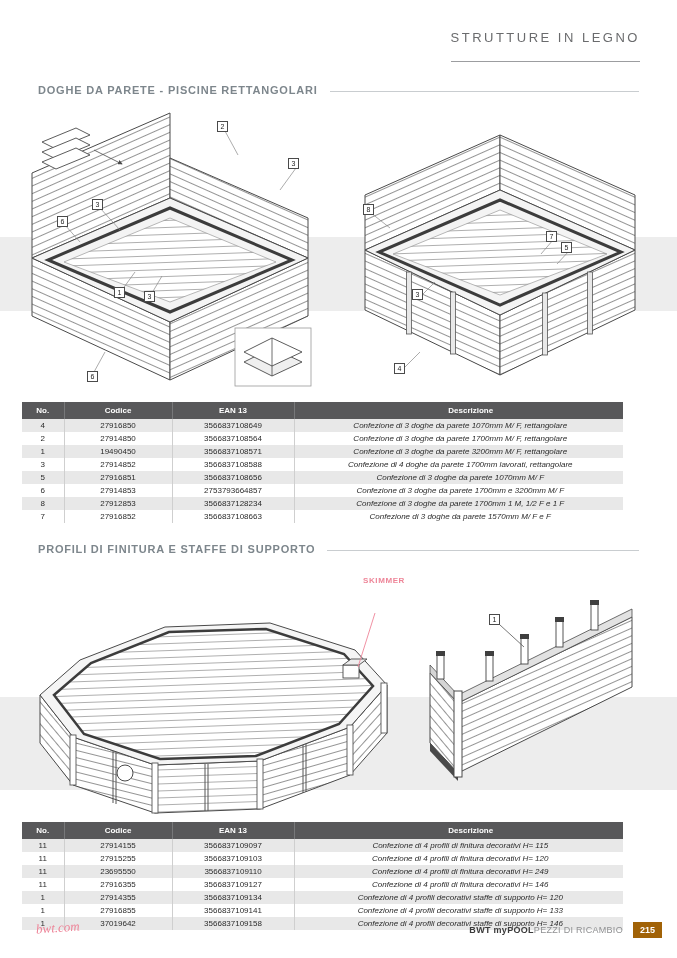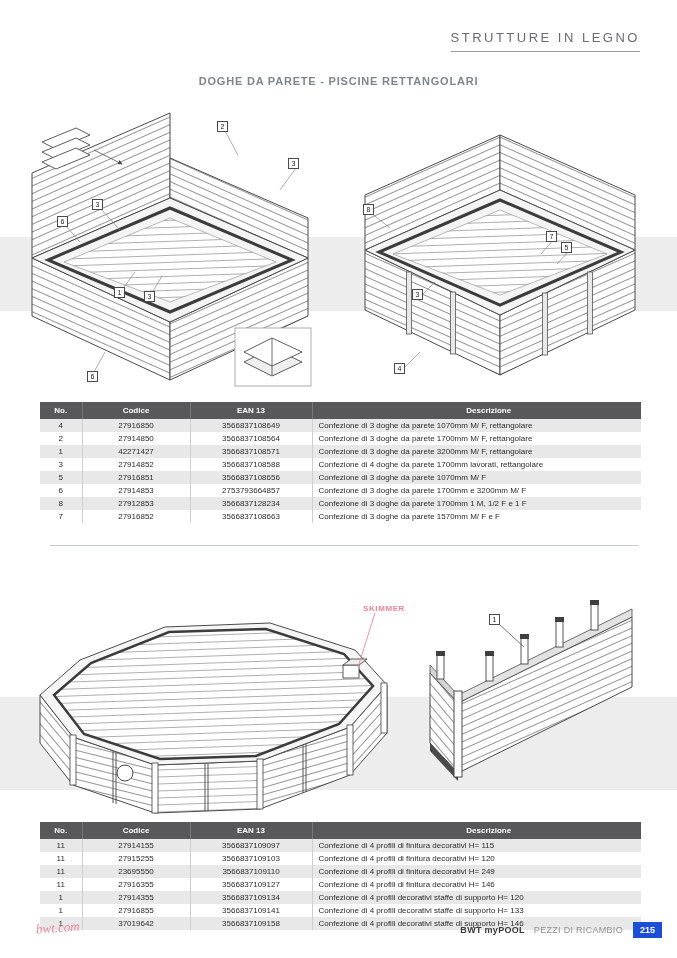--- a/index.html
+++ b/index.html
@@ -8,76 +8,76 @@
     position:relative; width:677px; height:958px; overflow:hidden;
     background:#ffffff; font-family:"Liberation Sans", sans-serif;
   }
   .band { position:absolute; left:0; width:677px; background:#ededed; z-index:0; }
   .band1 { top:237px; height:74px; }
   .band2 { top:697px; height:93px; }
 
   .header-title {
     position:absolute; top:30px; right:37px; z-index:4;
     font-size:13px; letter-spacing:2.5px; color:#6a6b6d;
-    border-bottom:1px solid #9c9da0; padding-bottom:6px;
+    border-bottom:1px solid #9c9da0; padding-bottom:16px;
   }
 
   .section-head { position:absolute; left:38px; width:601px; display:flex; align-items:center; z-index:4; }
-  #s1-head { top:75px;flex-direction:column; } #s2-head { top:543px; }
+  #s1-head { top:84px; } #s2-head { top:543px; }
   .section-title { font-size:11px; font-weight:700; color:#7d868c; letter-spacing:0.8px; white-space:nowrap; }
   .head-rule { flex:1; border-top:1px solid #c9cdd0; margin-left:12px; margin-top:2px; }
 
   svg.drawing { position:absolute; z-index:1; }
   #svg1 { left:20px; top:100px; }
   #svg2 { left:345px; top:130px; }
   #svg3 { left:25px; top:565px; }
   #svg4 { left:420px; top:585px; }
 
   .callout {
     position:absolute; z-index:3; width:11px; height:11px;
     background:#fff; border:1px solid #4a4a4a;
     font-size:7px; line-height:9px; text-align:center; color:#222;
   }
   .skimmer-label {
-    position:absolute; left:363px; top:604px; z-index:3;
+    position:absolute; left:363px; top:576px; z-index:3;
     font-size:8px; font-weight:700; letter-spacing:0.6px; color:#ee8598;
   }
 
-  table.parts { position:absolute; left:40px; width:601px; z-index:4;
+  table.parts { position:absolute; left:22px; width:601px; z-index:4;
     border-collapse:collapse; table-layout:fixed; font-size:8px; color:#2b2b2b; }
   #table1 { top:402px; } #table2 { top:822px; }
   table.parts th {
     background:#58585a; color:#fff; font-weight:700; font-size:8px;
     height:17px; text-align:center; border-right:1px solid #77787a;
   }
   table.parts th:last-child { border-right:none;padding-left:24px; }
   table.parts td {
     height:13px; text-align:center; border-right:1px solid #cfcfcf;
     padding:0 3px; white-space:nowrap; overflow:hidden; background:#fff;
   }
   table.parts td:last-child { border-right:none; }
   table.parts tr.odd td { background:#e8e8e8; }
   table.parts .col0 { width:42px; }
   table.parts .col1 { width:108px; }
   table.parts .col2 { width:122px; }
-  table.parts td.col3 { text-align:left; padding-left:6px; }
+  table.parts td.col3 { text-align:center; padding-left:6px;font-style:italic; }
 
   .footer-logo {
     position:absolute; left:36px; top:920px; z-index:4;
     font-family:"Liberation Serif", serif; font-style:italic;
     font-size:13px; color:#ee8498; transform:rotate(-4deg);
   }
   .footer-right {
     position:absolute; right:15px; top:922px; z-index:4;
     display:flex; align-items:center;
   }
   .footer-brand { font-size:9px; font-weight:700; color:#3a3a3a; letter-spacing:0.3px; }
-  .footer-suffix { font-size:9px; color:#8f9092; margin-left:9px; letter-spacing:0.3px;text-align:center; }
+  .footer-suffix { font-size:9px; color:#8f9092; margin-left:0; letter-spacing:0.3px;text-align:center; }
   .footer-pagenum {
-    margin-left:10px; background:#1d4ed8; color:#fff;
+    margin-left:10px; background:#a16207; color:#fff;
     font-size:9px; font-weight:700; padding:3px 7px;
   }
 </style>
 </head>
 <body>
 
 <div class="page">
 
   <div class="band band1"></div>
   <div class="band band2"></div>
@@ -209,21 +209,21 @@
           <td class="col3">Confezione di 3 doghe da parete 1070mm M/ F, rettangolare</td>
         </tr>
         <tr>
           <td class="col0">2</td>
           <td class="col1">27914850</td>
           <td class="col2">3566837108564</td>
           <td class="col3">Confezione di 3 doghe da parete 1700mm M/ F, rettangolare</td>
         </tr>
         <tr class="odd">
           <td class="col0">1</td>
-          <td class="col1">42271427</td>
+          <td class="col1">19490450</td>
           <td class="col2">3566837108571</td>
           <td class="col3">Confezione di 3 doghe da parete 3200mm M/ F, rettangolare</td>
         </tr>
         <tr>
           <td class="col0">3</td>
           <td class="col1">27914852</td>
           <td class="col2">3566837108588</td>
           <td class="col3">Confezione di 4 doghe da parete 1700mm lavorati, rettangolare</td>
         </tr>
         <tr class="odd">
@@ -247,20 +247,21 @@
         <tr>
           <td class="col0">7</td>
           <td class="col1">27916852</td>
           <td class="col2">3566837108663</td>
           <td class="col3">Confezione di 3 doghe da parete 1570mm M/ F e F</td>
         </tr>
       </tbody>
     </table>
 
   <div class="section-head" id="s2-head">
+    <div class="section-title">PROFILI DI FINITURA E STAFFE DI SUPPORTO</div>
     <div class="head-rule"></div>
   </div>
 
   <svg id="svg3" class="drawing" width="380" height="250" viewBox="0 0 380 250">
     <polygon points="15,130 48,172 48,220 15,178" fill="url(#pG)" stroke="#4a4a4a" stroke-width="1"></polygon>
     <polygon points="48,172 130,200 130,248 48,220" fill="url(#pC)" stroke="#4a4a4a" stroke-width="1"></polygon>
     <polygon points="130,200 235,196 235,244 130,248" fill="url(#pE)" stroke="#4a4a4a" stroke-width="1"></polygon>
     <polygon points="235,196 325,162 325,210 235,244" fill="url(#pD)" stroke="#4a4a4a" stroke-width="1"></polygon>
     <polygon points="325,162 362,120 362,168 325,210" fill="url(#pF)" stroke="#4a4a4a" stroke-width="1"></polygon>
     <polygon points="15,130 55,95 140,62 245,58 330,85 362,120 325,162 235,196 130,200 48,172" fill="#f5f5f5" stroke="#4a4a4a" stroke-width="1"></polygon>

